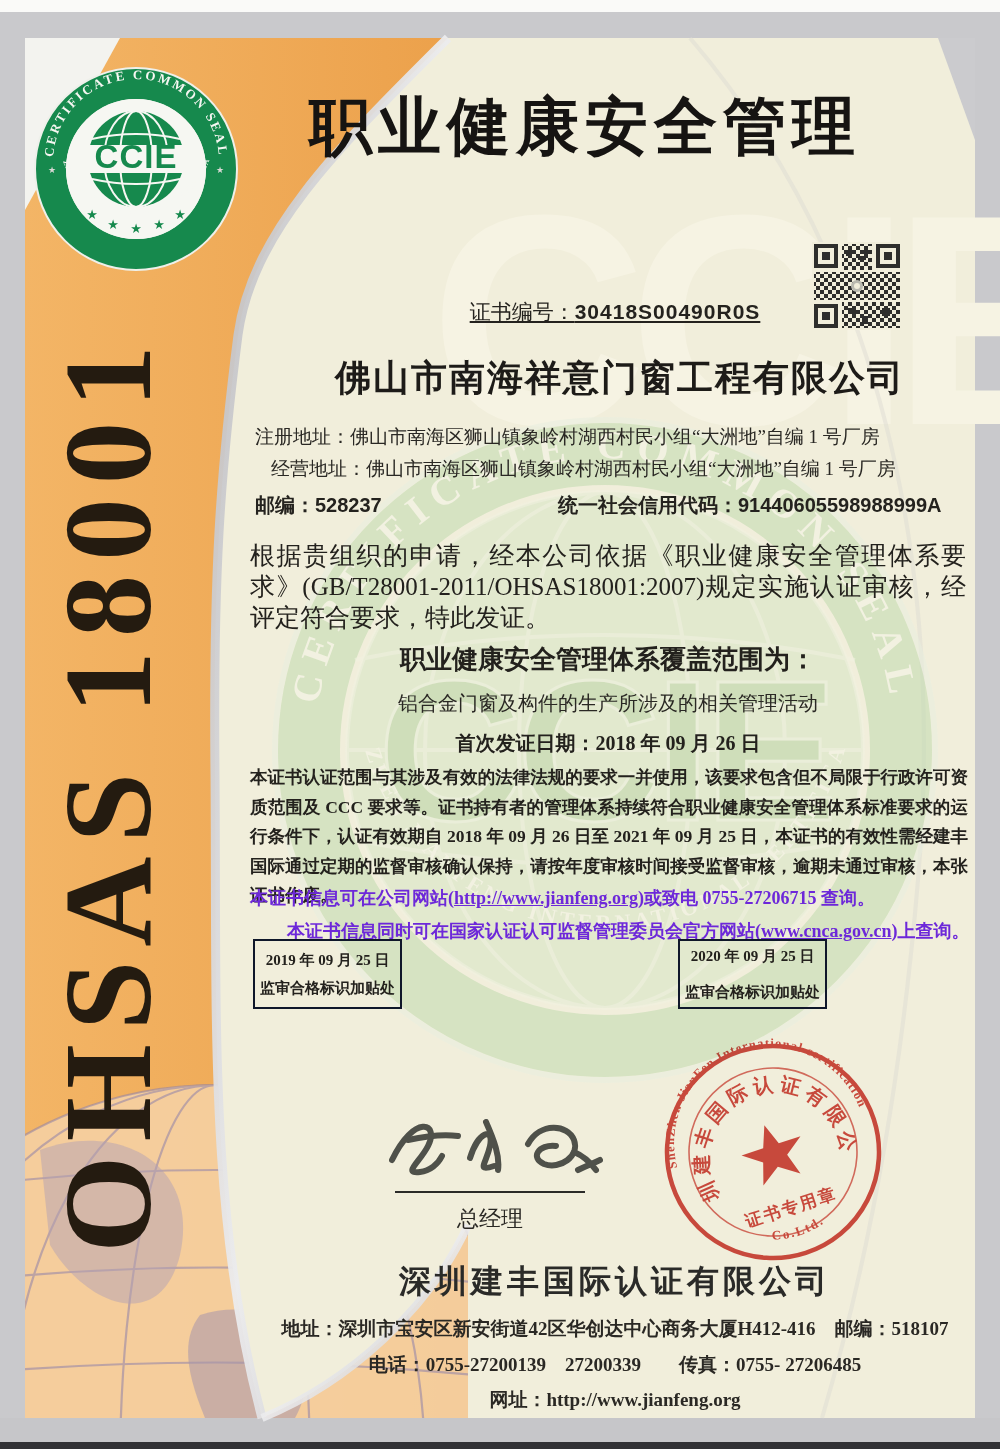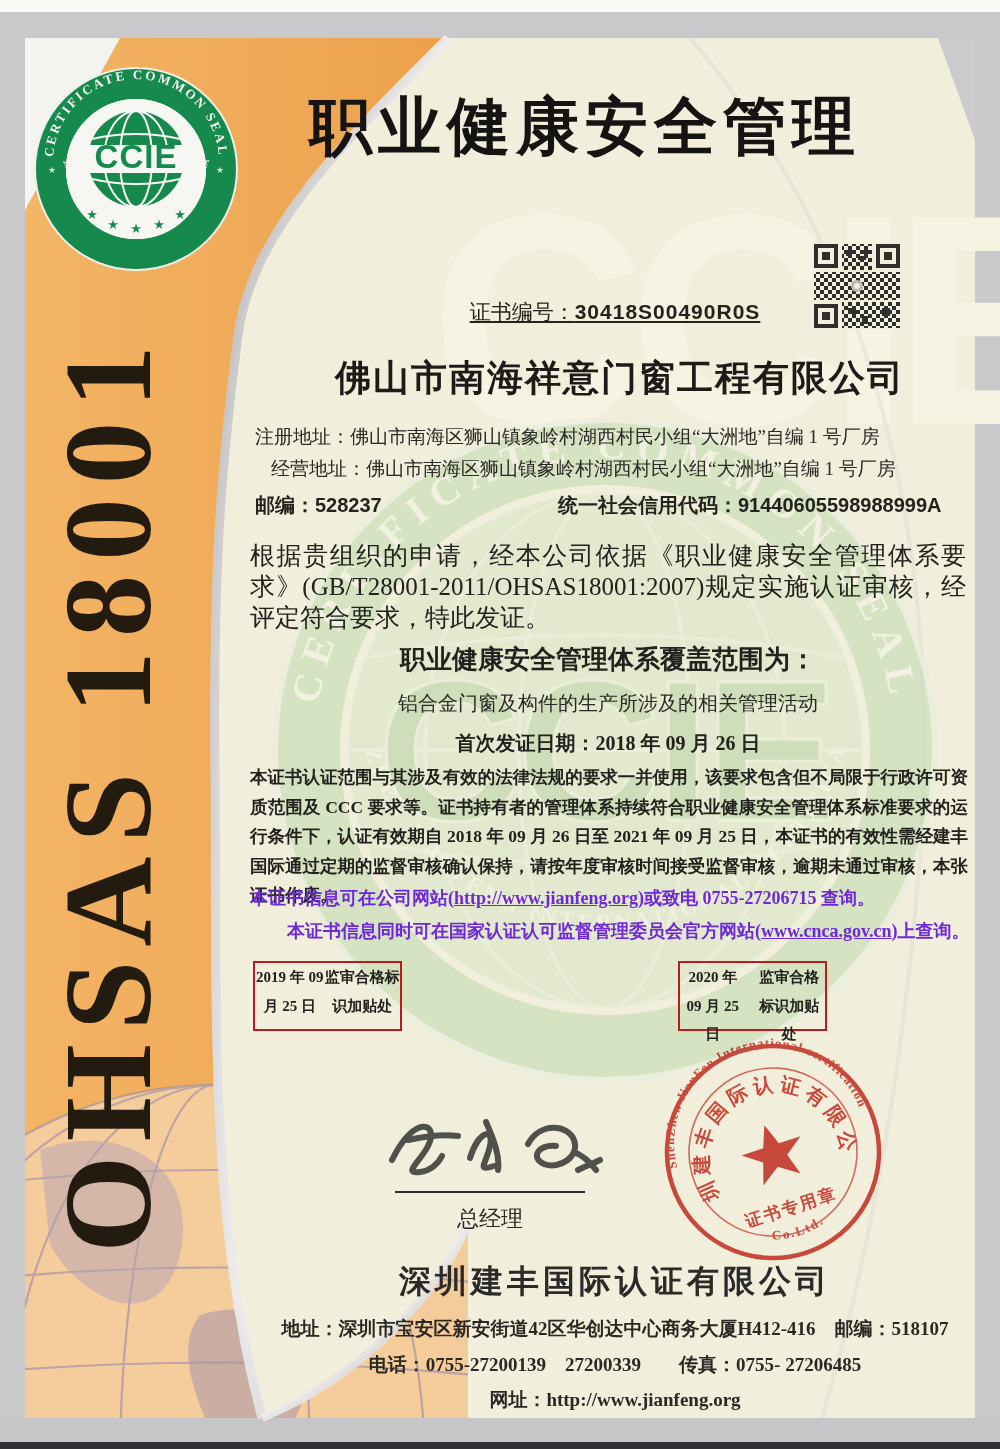--- a/index.html
+++ b/index.html
@@ -31,22 +31,22 @@
   .codes .num,.addr .num{font-family:"Liberation Sans","DejaVu Sans",sans-serif;}
   .grant{left:250px;top:540px;width:716px;font-size:25px;line-height:31px;text-align:justify;
     color:#23211d;z-index:4;}
   .scopehead{left:250px;top:642px;width:716px;text-align:center;font-size:26px;font-weight:bold;color:#23211d;z-index:4;}
   .scopetext{left:250px;top:690px;width:716px;text-align:center;font-size:20px;color:#2a2824;z-index:4;}
   .issuedate{left:250px;top:730px;width:716px;text-align:center;font-size:20px;font-weight:bold;color:#23211d;z-index:4;}
   .terms{left:250px;top:763px;width:718px;font-size:17.5px;line-height:29.5px;text-align:justify;
     font-weight:600;color:#23211d;z-index:4;}
   .infoline{left:250px;width:718px;font-size:18px;font-weight:600;color:#6d28d9;z-index:4;}
   .infoline .url{text-decoration:underline;}
-  .auditbox{width:145px;height:66px;border:2px solid #b91c1c;display:flex;flex-direction:row;
-    justify-content:center;text-align:center;font-size:15px;font-weight:600;color:#23211d;z-index:4;line-height:1.9;margin-top:22px;}
+  .auditbox{width:145px;height:66px;border:2px solid #0f172a;display:flex;flex-direction:column;
+    justify-content:center;text-align:center;font-size:15px;font-weight:600;color:#23211d;z-index:4;line-height:1.9;}
   .sigline{left:395px;top:1191px;width:190px;height:2px;background:#2b2b28;z-index:5;}
   .signertitle{left:395px;top:1204px;width:190px;text-align:center;font-size:22px;color:#2a2824;z-index:5;}
   .issuer-name{left:250px;top:1260px;width:730px;text-align:center;font-size:32px;font-weight:bold;
     letter-spacing:4px;color:#2a2a28;font-family:"Liberation Sans","DejaVu Sans",sans-serif;z-index:4;}
   .issuer-line{left:215px;width:800px;text-align:center;font-size:19px;font-weight:bold;color:#2a2824;z-index:4;}
   svg{display:block;}
 </style>
 </head>
 <body>
 

